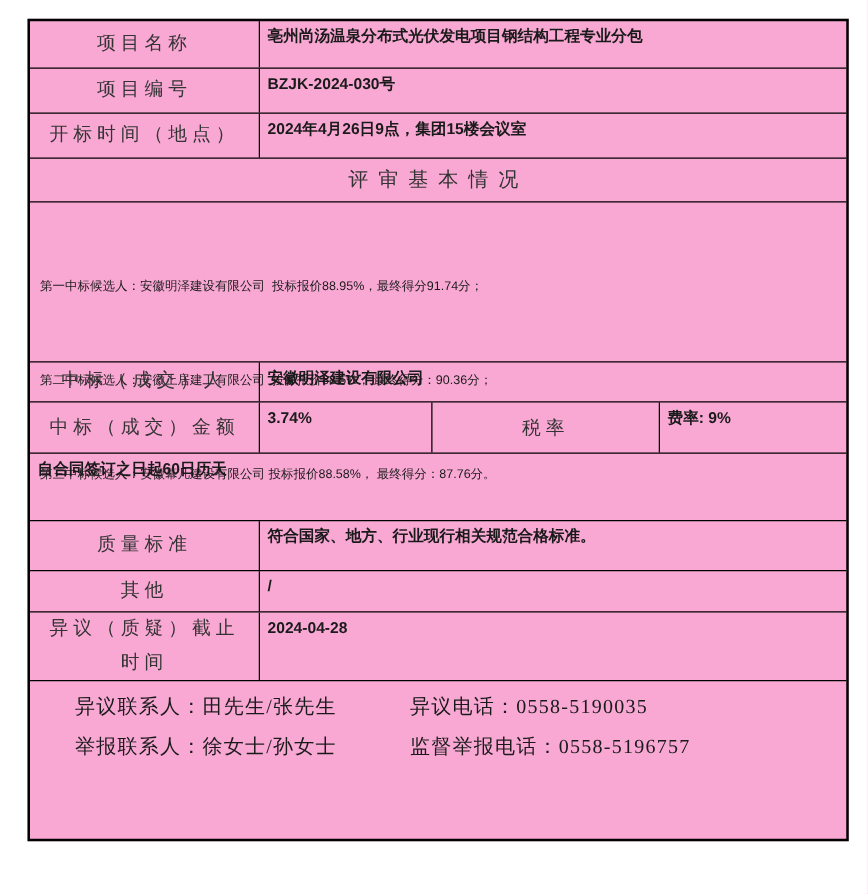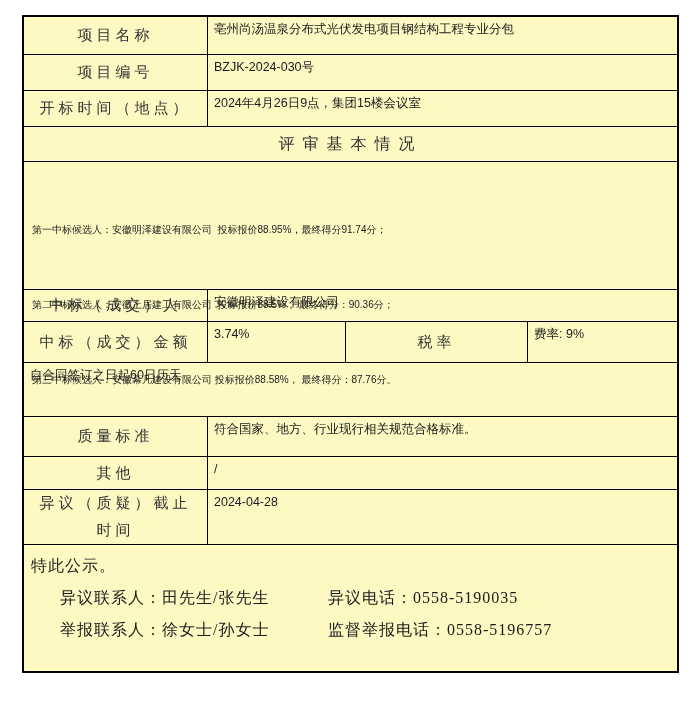--- a/index.html
+++ b/index.html
@@ -2,34 +2,34 @@
 <html><head>
 <meta charset="utf-8">
 <style>
   html, body { margin:0; padding:0; background:#ffffff; }
   .page {
     position:relative; width:694px; height:715px; background:#ffffff;
     font-family:"Liberation Sans", sans-serif; color:#1a1a1a; overflow:hidden;
   }
   .table {
     position:absolute; left:22px; top:15px; width:657px;
-    border:2px solid #000; box-sizing:border-box; background:#fef9c3;
+    border:2px solid #000; box-sizing:border-box; background:#f9a8d4;
   }
   .tr { display:flex; box-sizing:border-box; border-top:1px solid #000; }
   .tr.first { border-top:none; }
   .cell { box-sizing:border-box; }
   .label-cell {
     flex:0 0 184px; width:184px; border-right:1px solid #000;
     display:flex; align-items:center; justify-content:center; text-align:center;
     font-family:"Liberation Serif", serif; font-size:15px; letter-spacing:4px;
     color:#333; line-height:27px; padding:2px 9px;
   }
   .value-cell {
     flex:1; padding:4px 6px; font-size:12.5px; line-height:17px;
-    white-space:pre-wrap; color:#1a1a1a;
+    white-space:pre-wrap; color:#1a1a1a;font-weight:bold;
   }
   .h37{height:37px} .h36{height:36px} .h35{height:35px} .h128{height:128px}
   .h32{height:32px} .h41{height:41px} .h54{height:54px} .h40{height:40px}
   .h33{height:33px} .h55{height:55px} .h127{height:127px}
   .review-header-cell {
     flex:1; display:flex; align-items:center; justify-content:center;
     font-family:Liberation Serif, serif; font-size:16px; letter-spacing:8px; color:#333;
   }
   .candidates-cell {
     flex:1; padding:5px 8px; font-size:10px; line-height:25px; white-space:pre-wrap;
@@ -107,21 +107,20 @@
       <div class="cell value-cell">/</div>
     </div>
 
     <div class="tr h55">
       <div class="cell label-cell">异议（质疑）截止时间</div>
       <div class="cell value-cell">2024-04-28</div>
     </div>
 
     <div class="tr h127">
       <div class="cell footer-cell">
-        <div>特此公示。</div>
         <div>
           <span class="contact-left">异议联系人：田先生/张先生</span><span>异议电话：0558-5190035</span>
         </div>
         <div>
           <span class="contact-left">举报联系人：徐女士/孙女士</span><span>监督举报电话：0558-5196757</span>
         </div>
       </div>
     </div>
 
   </div>

